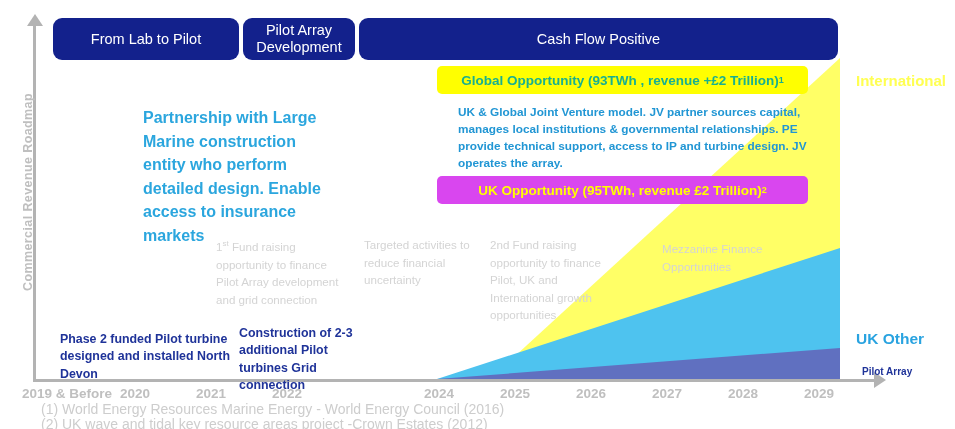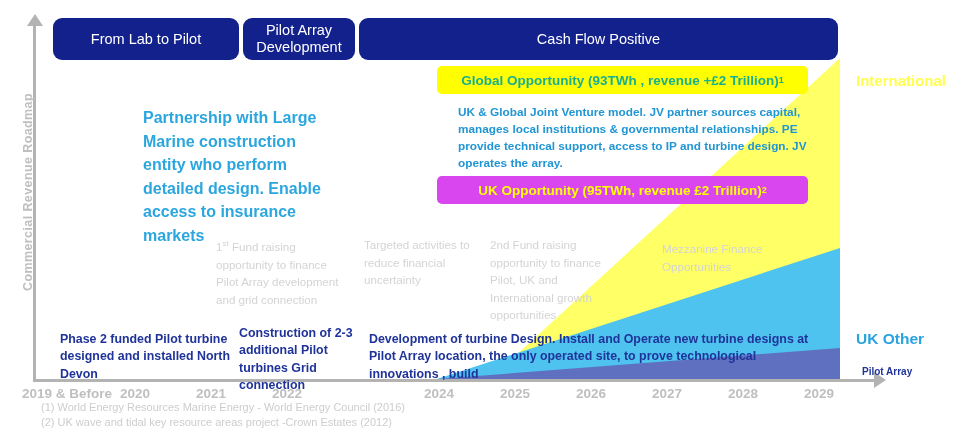--- a/index.html
+++ b/index.html
@@ -61,21 +61,21 @@
   .legend{position:absolute;font-weight:bold;white-space:nowrap;}
   #lg-intl{left:856px;top:72px;font-size:15px;color:#ffff52;}
   #lg-ukother{left:856px;top:330px;font-size:15.5px;color:#29a3e0;}
   #lg-pilot{left:862px;top:366px;font-size:10px;color:#1f3399;}
 
   
   .tick{position:absolute;top:386px;color:#bfbfbf;font-size:13.5px;font-weight:bold;
        white-space:nowrap;}
 
   
-  .fn{position:absolute;left:41px;color:#cdcdcd;font-size:11px;}
+  .fn{position:absolute;left:41px;color:#cdcdcd;font-size:14px;}
   #fn1{top:401px;}
   #fn2{top:416px;}
 </style>
 </head>
 <body>
 
 <div id="root">
 
   <svg class="wedges" viewBox="0 0 955 429" preserveAspectRatio="none">
     <polygon points="490,379 840,379 840,58" fill="#ffff66"></polygon>
@@ -111,21 +111,20 @@
   <div class="tb cyan" id="t-partnership">Partnership with Large Marine construction entity who perform detailed design. Enable access to insurance markets</div>
   <div class="tb cyan2" id="t-jv">UK &amp; Global Joint Venture model. JV partner sources capital, manages local institutions &amp; governmental relationships.  PE provide technical support, access to IP and turbine design. JV operates the array.</div>
 
   <div class="tb grey" id="g1"><span>1<sup style="font-size:8px">st</sup> Fund raising opportunity to finance Pilot Array development and grid connection</span></div>
   <div class="tb grey" id="g2">Targeted activities to reduce financial uncertainty</div>
   <div class="tb grey" id="g3">2nd Fund raising opportunity to finance Pilot, UK and International  growth opportunities</div>
   <div class="tb grey" id="g4">Mezzanine  Finance Opportunities</div>
 
   <div class="tb navy" id="n1">Phase 2 funded Pilot turbine designed and installed North Devon</div>
   <div class="tb navy" id="n2">Construction of 2-3 additional  Pilot turbines Grid connection</div>
-  <div class="tb navy" id="n3">Development of turbine Design. Install  and Operate new turbine designs  at Pilot Array location,  the only operated site, to prove technological  innovations , build</div>
 
   <div class="legend" id="lg-intl">International</div>
   <div class="legend" id="lg-ukother">UK Other</div>
   <div class="legend" id="lg-pilot">Pilot Array</div>
 
   <div id="ticks">
       <div class="tick" style="left: 22px;">2019 &amp; Before</div>
       <div class="tick" style="left: 120px;">2020</div>
       <div class="tick" style="left: 196px;">2021</div>
       <div class="tick" style="left: 272px;">2022</div>

